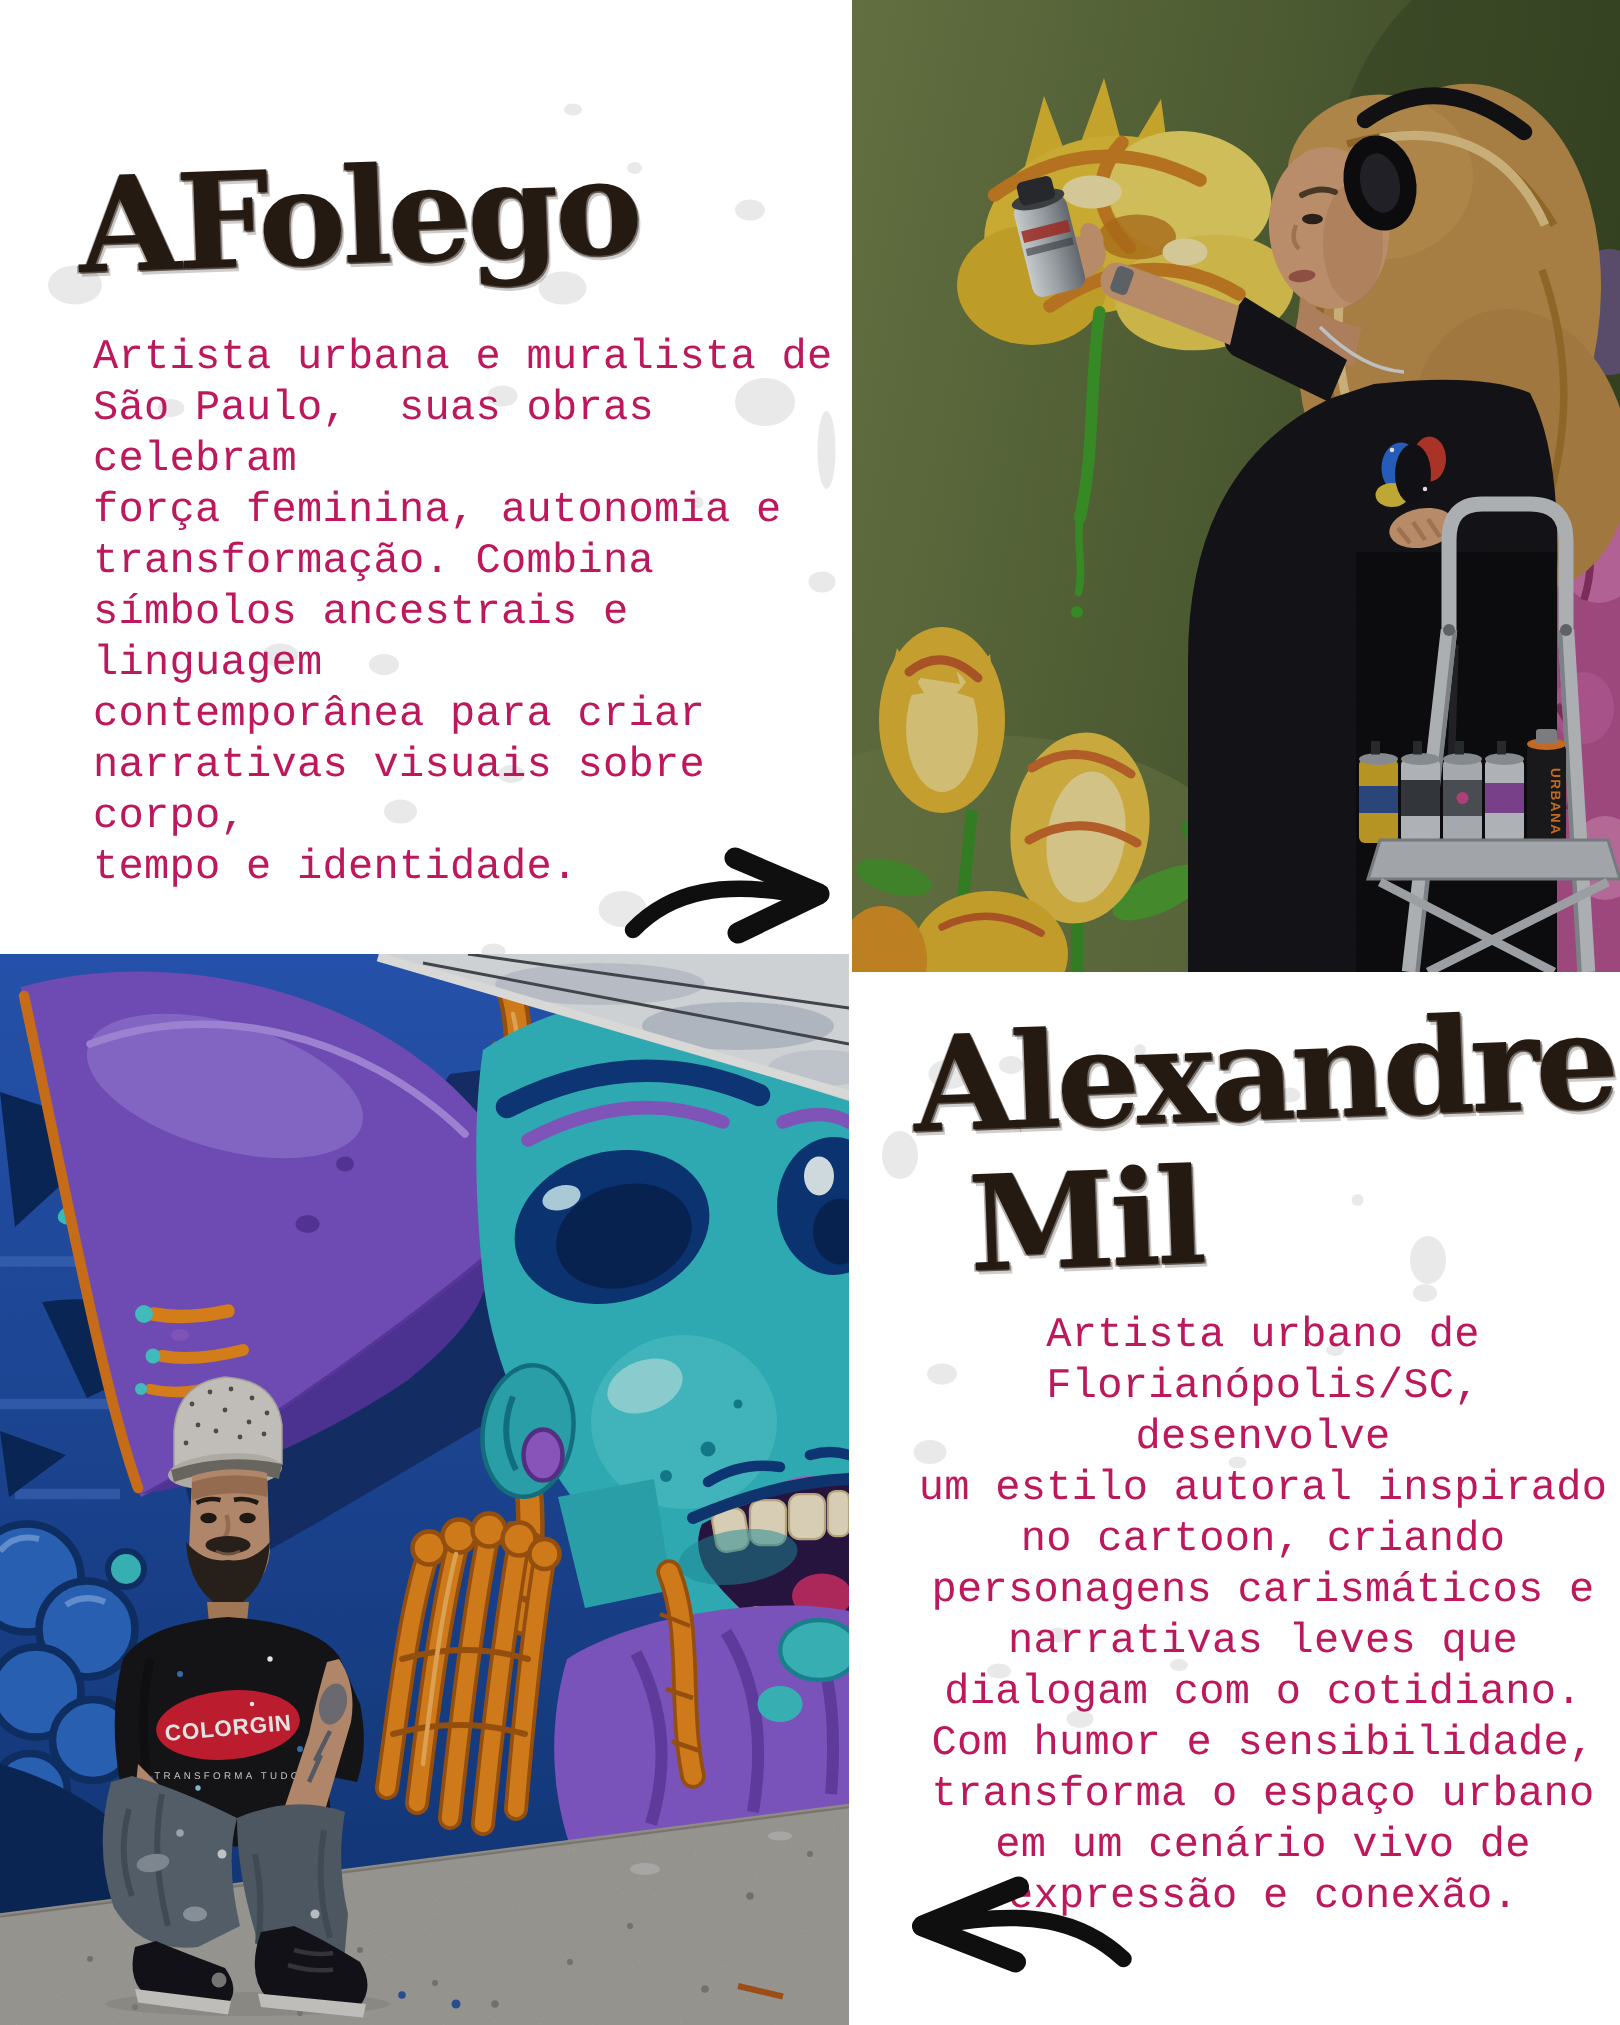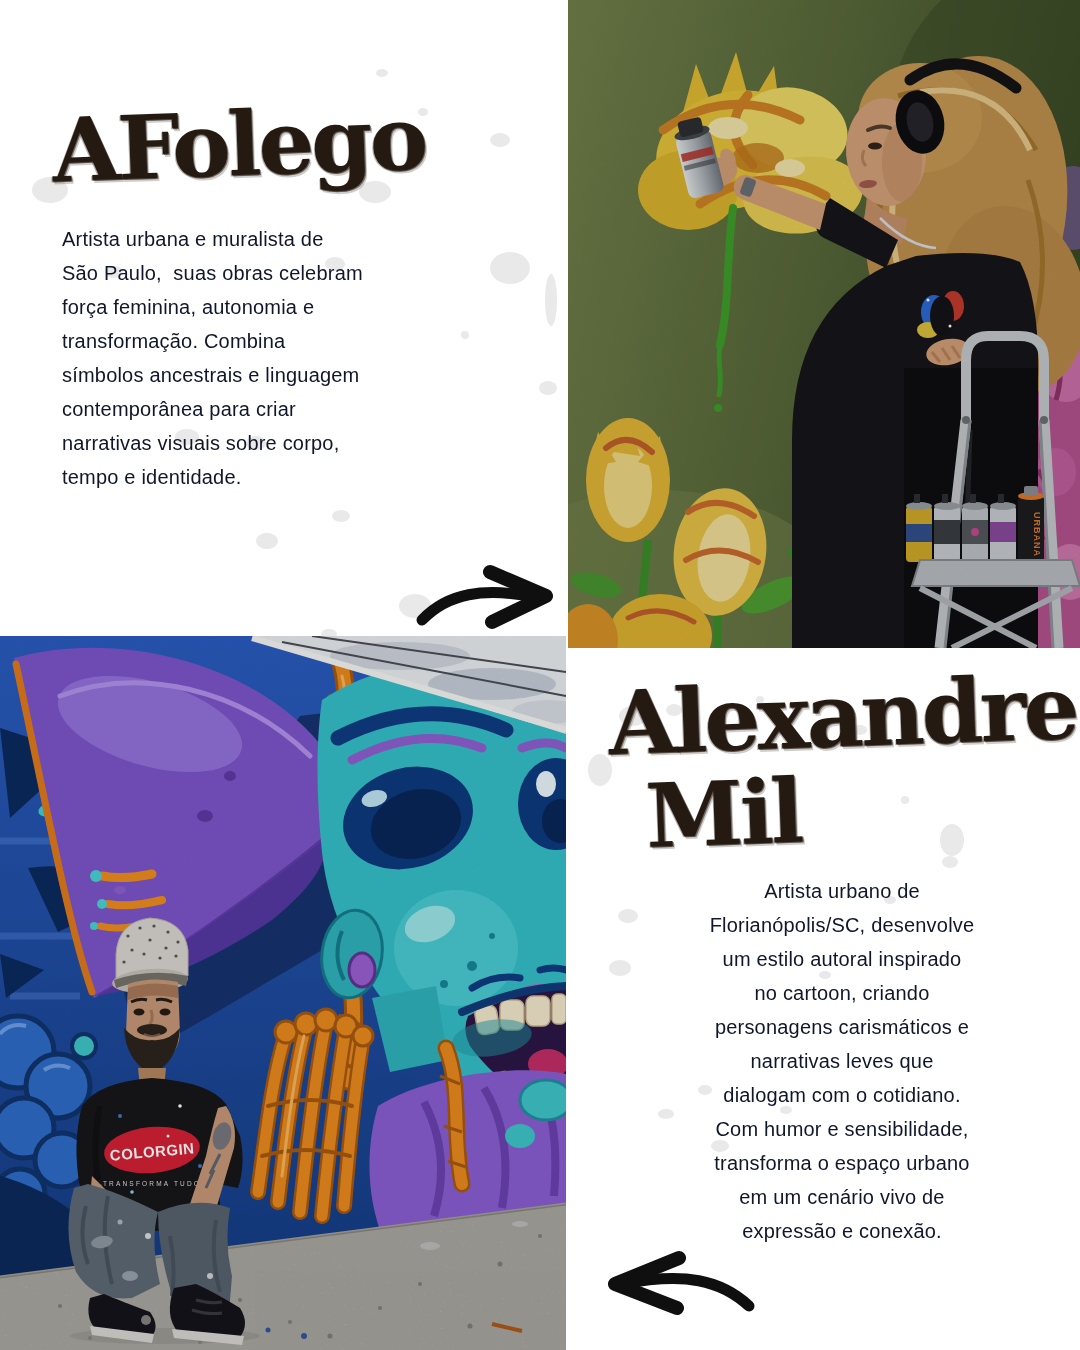--- a/index.html
+++ b/index.html
@@ -10,22 +10,22 @@
   figure.photo{position:absolute;margin:0;padding:0;z-index:2;}
   figure.photo svg{display:block;width:100%;height:100%;}
   .photo-tr{left:568px;top:0;width:512px;height:648px;}
   .photo-bl{left:0;top:636px;width:566px;height:714px;}
   .brush-title{position:absolute;z-index:3;margin:0;font-family:"DejaVu Serif",serif;
 e               font-style:italic;font-weight:bold;color:#241a11;letter-spacing:-3px;
                text-shadow:1px 1px 0 rgba(36,26,17,.55), -1px 1px 0 rgba(36,26,17,.35), 2px 3px 0 rgba(36,26,17,.22);}
   #folego-title{left:52px;top:96px;font-size:88px;line-height:96px;transform:rotate(-2deg);}
   #alex-title{left:610px;top:668px;font-size:88px;line-height:94px;transform:rotate(-2deg);}
   #alex-title .l2{display:block;margin-left:34px;}
-  .bio{position:absolute;z-index:3;margin:0;font-size:20px;line-height:34px;color:#0f172a;
-       letter-spacing:.2px;white-space:pre-wrap;}
+  .bio{position:absolute;z-index:3;margin:0;font-size:28px;line-height:34px;color:#be185d;
+       letter-spacing:.2px;white-space:pre-wrap;font-family:Liberation Mono, monospace;}
   #folego-bio{left:62px;top:222px;width:505px;}
   #alex-bio{left:612px;top:874px;width:460px;text-align:center;}
   .arrow{position:absolute;z-index:3;}
   #arrow-right{left:412px;top:558px;width:150px;height:80px;}
   #arrow-left{left:598px;top:1242px;width:162px;height:84px;}
   .arrow svg{display:block;width:100%;height:100%;}
 </style>
 </head>
 <body>
 

